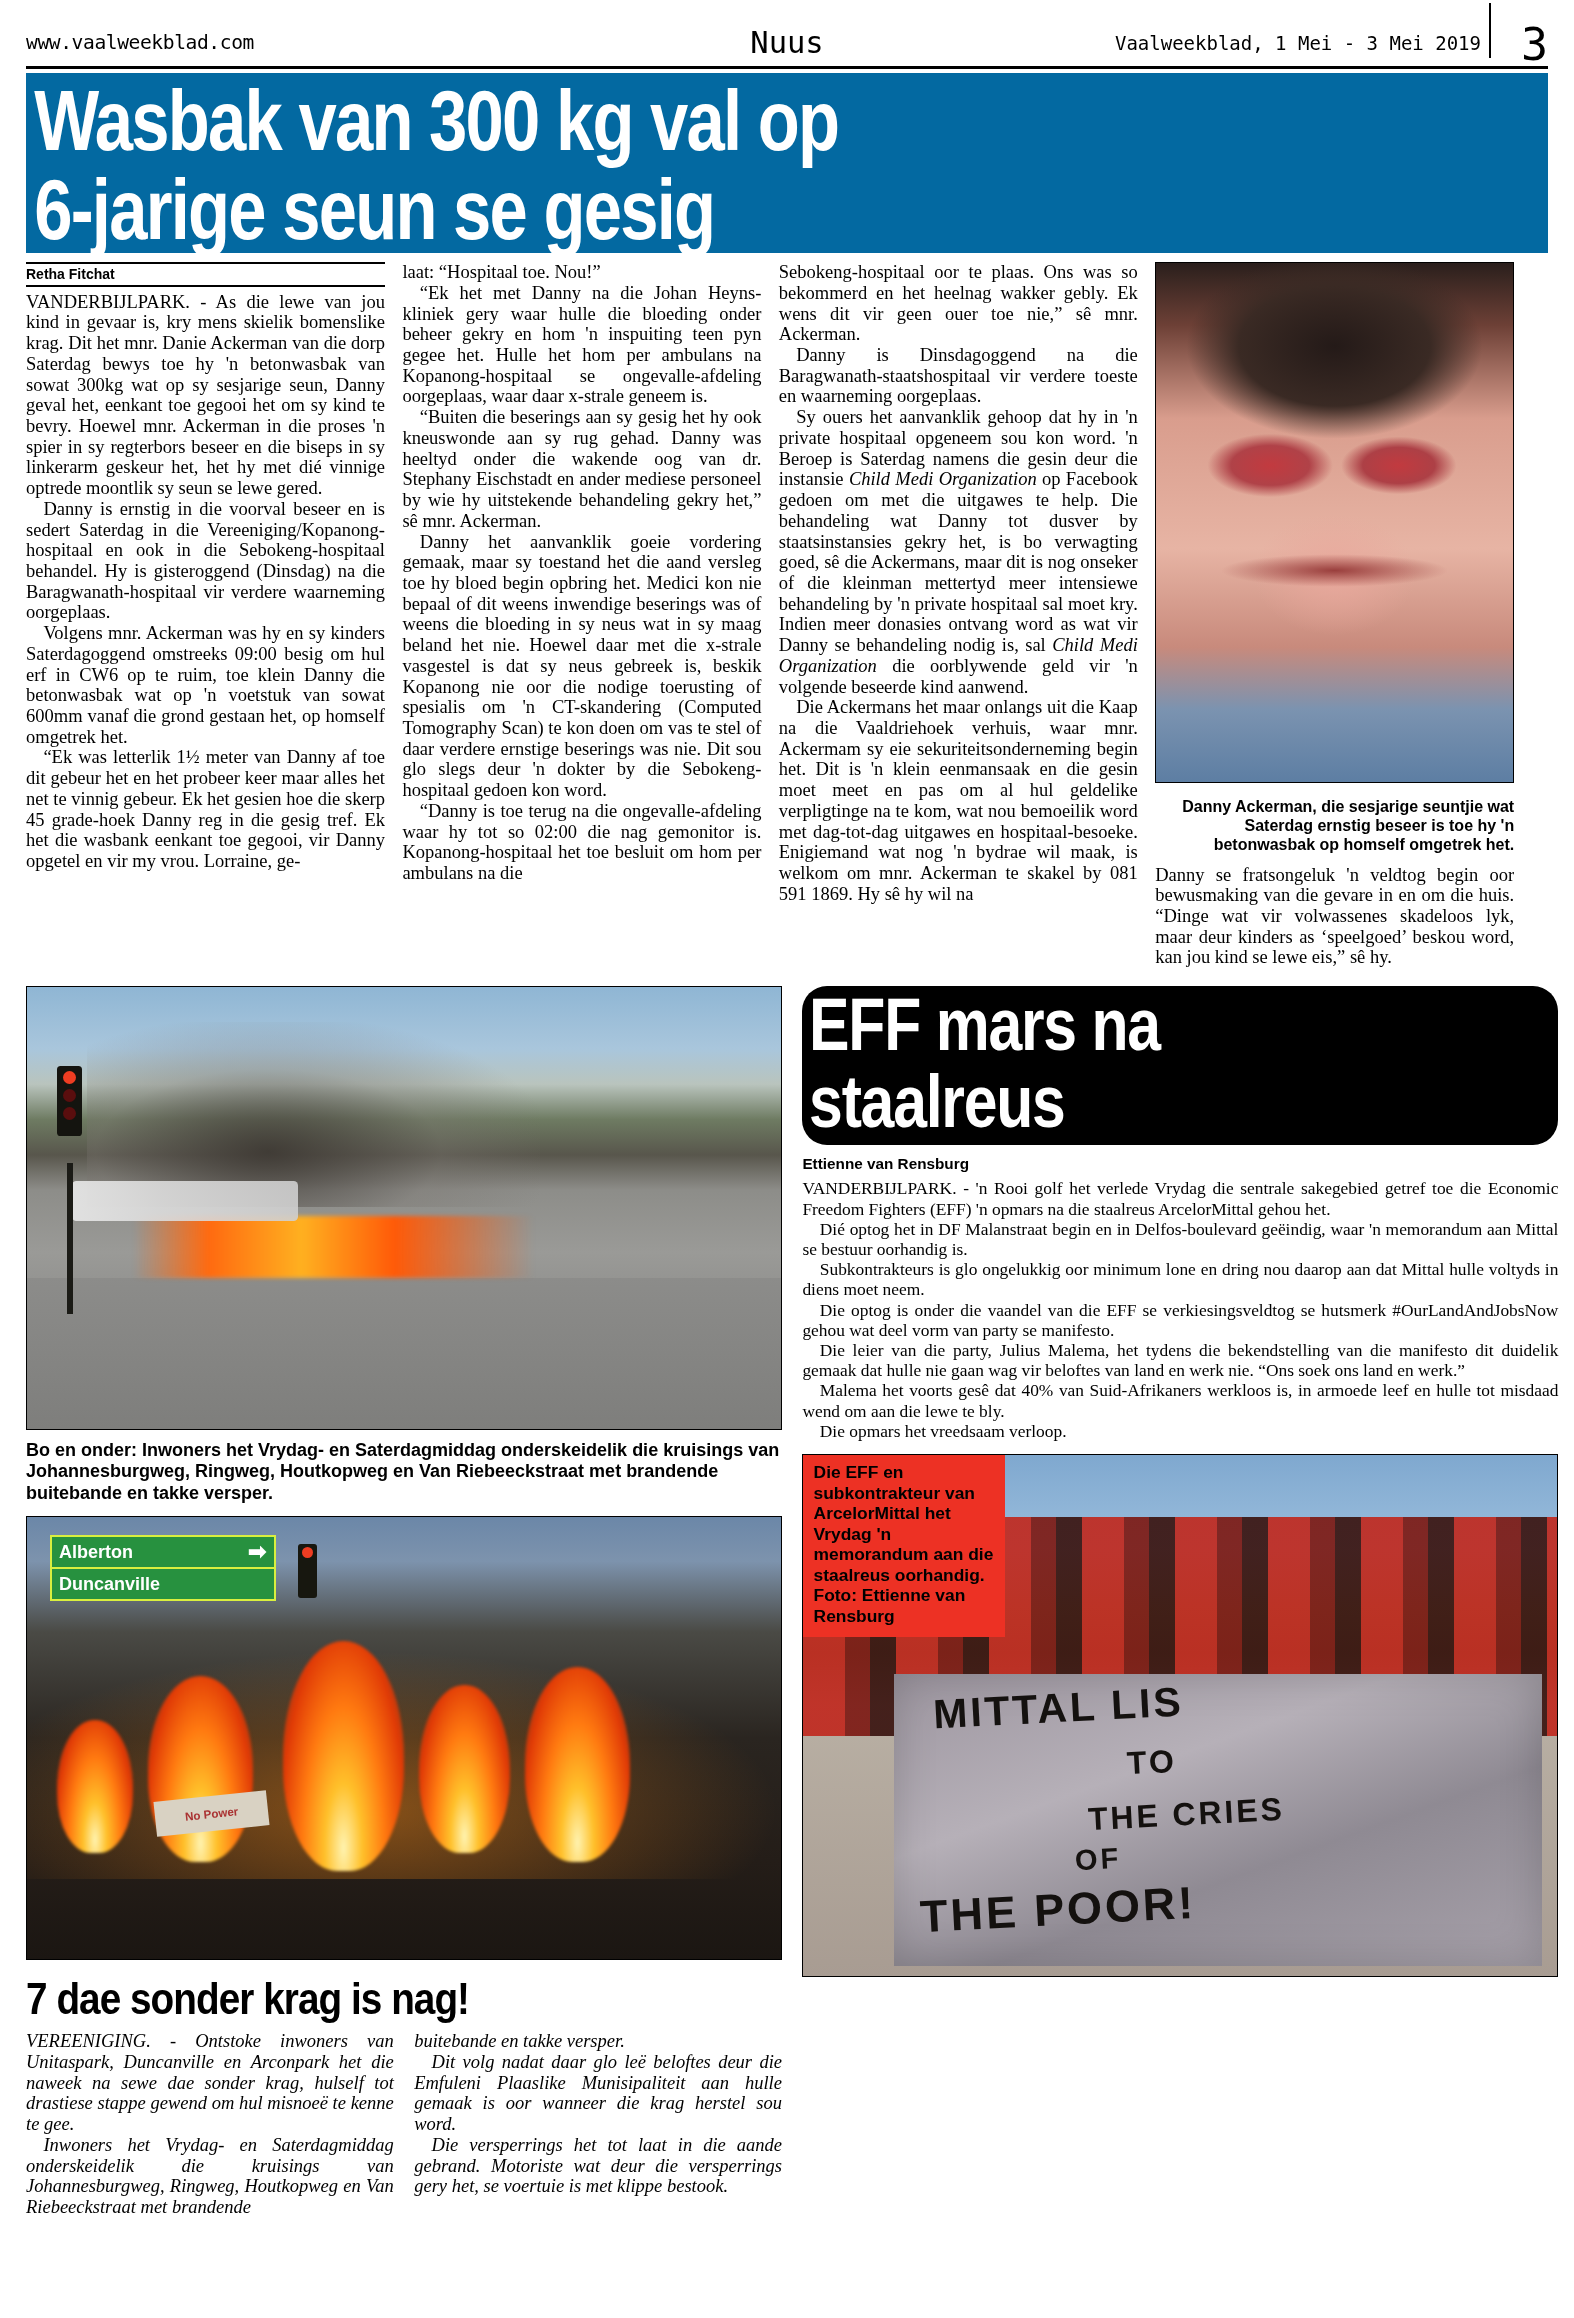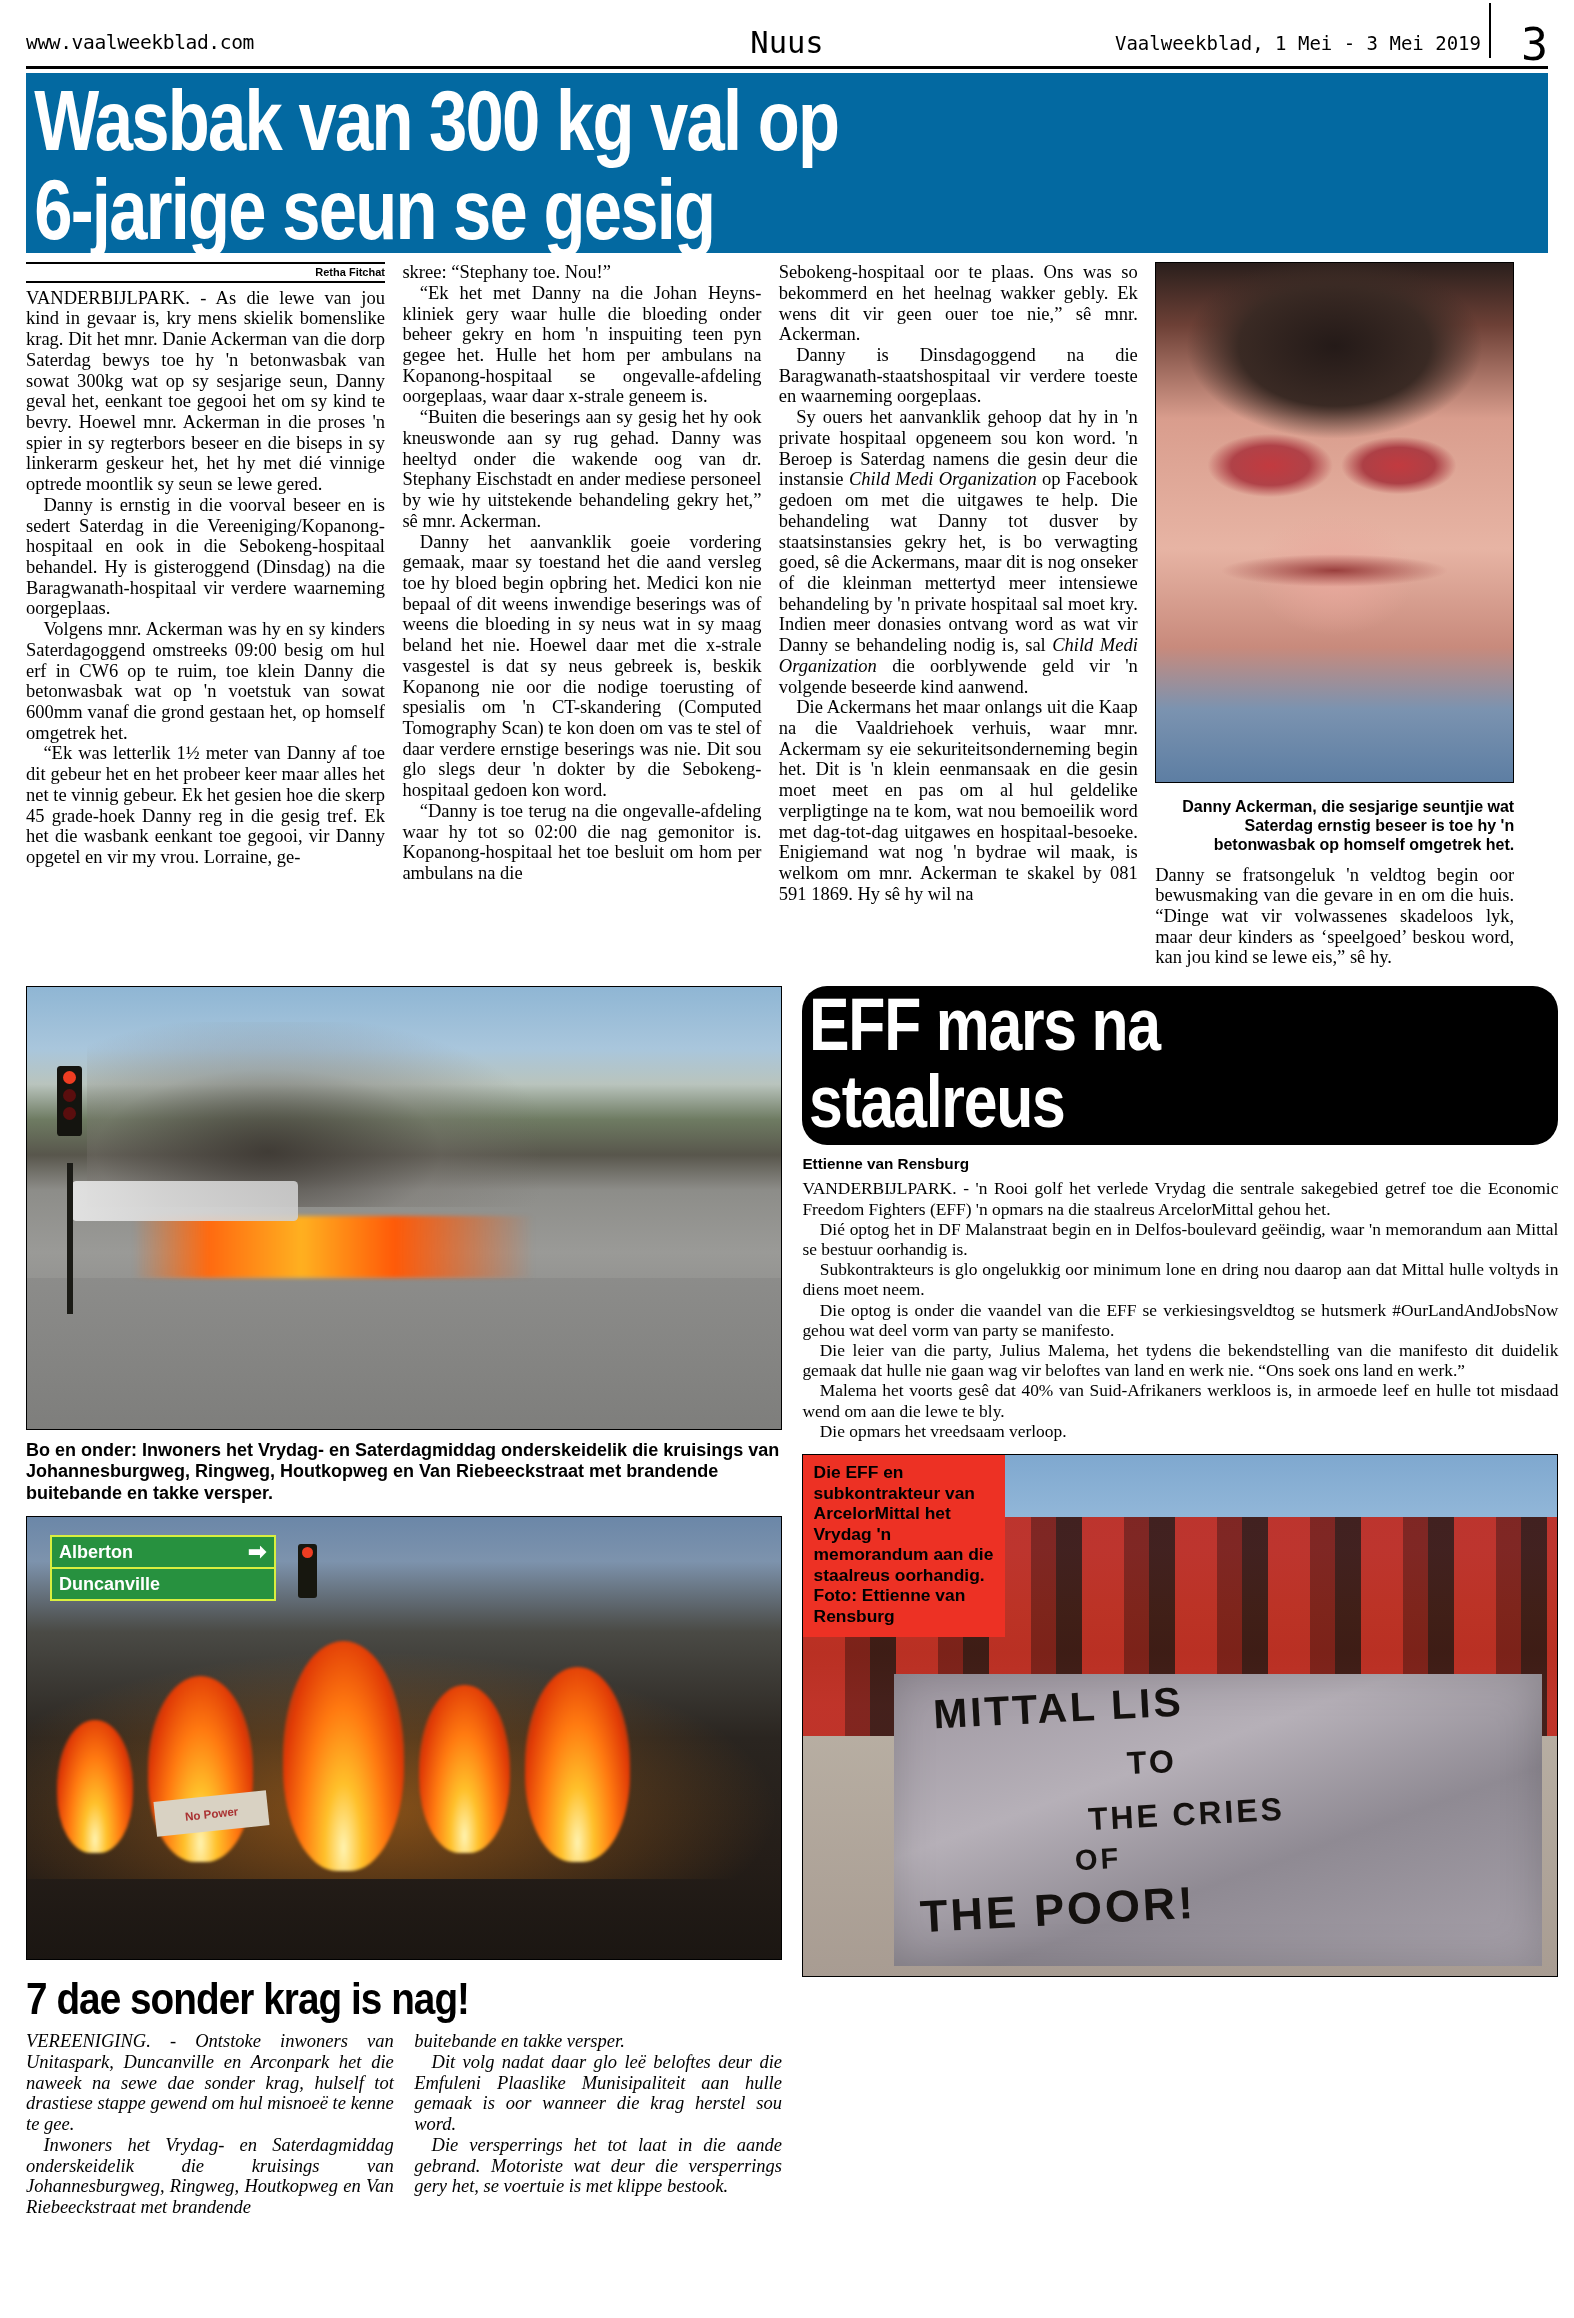--- a/index.html
+++ b/index.html
@@ -36,21 +36,21 @@
     transform-origin:left top;
     padding:4.4px 0 0 10.2px;
     white-space:nowrap;
   }
 
   
   .story1 { position:relative; margin-top:8.7px; }
   .cols4 { display:flex; gap:17.4px; }
   .col { width:359px; }
   .byline-wrap { border-top:2.2px solid #000; border-bottom:2.2px solid #000; padding:2.2px 0 2.9px 0; margin-bottom:4.4px; }
-  .byline { font-family:"Liberation Sans", sans-serif; font-weight:bold; font-size:11px;text-align:right; }
+  .byline { font-family:"Liberation Sans", sans-serif; font-weight:bold; font-size:14px; }
   p.body {
     font-family:"Liberation Serif", serif;
     font-size:18.5px; line-height:1.12;
     text-align:justify;
     margin:0;
     hyphens:auto;
   }
   p.body + p.body { text-indent:17.4px; }
 
   
@@ -183,21 +183,21 @@
         <div class="byline-wrap">
           <div class="byline">Retha Fitchat</div>
         </div>
         <p class="body">VANDERBIJLPARK. - As die lewe van jou kind in gevaar is, kry mens skielik bomenslike krag. Dit het mnr. Danie Ackerman van die dorp Saterdag bewys toe hy 'n betonwasbak van sowat 300kg wat op sy sesjarige seun, Danny geval het, eenkant toe gegooi het om sy kind te bevry. Hoewel mnr. Ackerman in die proses 'n spier in sy regterbors beseer en die biseps in sy linkerarm geskeur het, het hy met dié vinnige optrede moontlik sy seun se lewe gered.</p>
         <p class="body">Danny is ernstig in die voorval beseer en is sedert Saterdag in die Vereeniging/Kopanong-hospitaal en ook in die Sebokeng-hospitaal behandel. Hy is gisteroggend (Dinsdag) na die Baragwanath-hospitaal vir verdere waarneming oorgeplaas.</p>
         <p class="body">Volgens mnr. Ackerman was hy en sy kinders Saterdagoggend omstreeks 09:00 besig om hul erf in CW6 op te ruim, toe klein Danny die betonwasbak wat op 'n voetstuk van sowat 600mm vanaf die grond gestaan het, op homself omgetrek het.</p>
         <p class="body">“Ek was letterlik 1½ meter van Danny af toe dit gebeur het en het probeer keer maar alles het net te vinnig gebeur. Ek het gesien hoe die skerp 45 grade-hoek Danny reg in die gesig tref. Ek het die wasbank eenkant toe gegooi, vir Danny opgetel en vir my vrou. Lorraine, ge-</p>
       </div>
 
       <div class="col">
-        <p class="body">skree: “Stephany toe. Nou!”</p>
+        <p class="body">laat: “Hospitaal toe. Nou!”</p>
         <p class="body">“Ek het met Danny na die Johan Heyns-kliniek gery waar hulle die bloeding onder beheer gekry en hom 'n inspuiting teen pyn gegee het. Hulle het hom per ambulans na Kopanong-hospitaal se ongevalle-afdeling oorgeplaas, waar daar x-strale geneem is.</p>
         <p class="body">“Buiten die beserings aan sy gesig het hy ook kneuswonde aan sy rug gehad. Danny was heeltyd onder die wakende oog van dr. Stephany Eischstadt en ander mediese personeel by wie hy uitstekende behandeling gekry het,” sê mnr. Ackerman.</p>
         <p class="body">Danny het aanvanklik goeie vordering gemaak, maar sy toestand het die aand versleg toe hy bloed begin opbring het. Medici kon nie bepaal of dit weens inwendige beserings was of weens die bloeding in sy neus wat in sy maag beland het nie. Hoewel daar met die x-strale vasgestel is dat sy neus gebreek is, beskik Kopanong nie oor die nodige toerusting of spesialis om 'n CT-skandering (Computed Tomography Scan) te kon doen om vas te stel of daar verdere ernstige beserings was nie. Dit sou glo slegs deur 'n dokter by die Sebokeng-hospitaal gedoen kon word.</p>
         <p class="body">“Danny is toe terug na die ongevalle-afdeling waar hy tot so 02:00 die nag gemonitor is. Kopanong-hospitaal het toe besluit om hom per ambulans na die</p>
       </div>
 
       <div class="col">
         <p class="body">Sebokeng-hospitaal oor te plaas. Ons was so bekommerd en het heelnag wakker gebly. Ek wens dit vir geen ouer toe nie,” sê mnr. Ackerman.</p>
         <p class="body">Danny is Dinsdagoggend na die Baragwanath-staatshospitaal vir verdere toeste en waarneming oorgeplaas.</p>
         <p class="body">Sy ouers het aanvanklik gehoop dat hy in 'n private hospitaal opgeneem sou kon word. 'n Beroep is Saterdag namens die gesin deur die instansie <i>Child Medi Organization</i> op Facebook gedoen om met die uitgawes te help. Die behandeling wat Danny tot dusver by staatsinstansies gekry het, is bo verwagting goed, sê die Ackermans, maar dit is nog onseker of die kleinman mettertyd meer intensiewe behandeling by 'n private hospitaal sal moet kry. Indien meer donasies ontvang word as wat vir Danny se behandeling nodig is, sal <i>Child Medi Organization</i> die oorblywende geld vir 'n volgende beseerde kind aanwend.</p>

